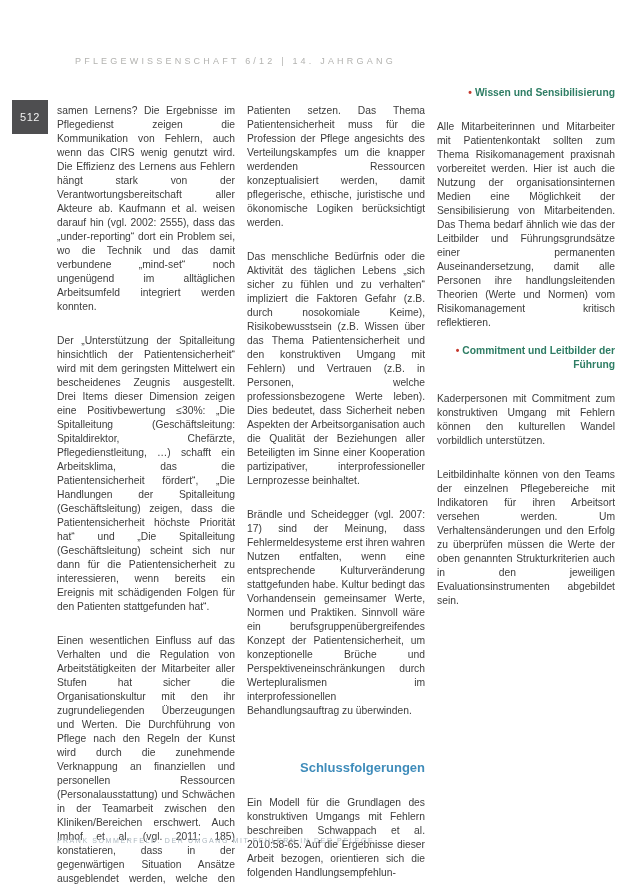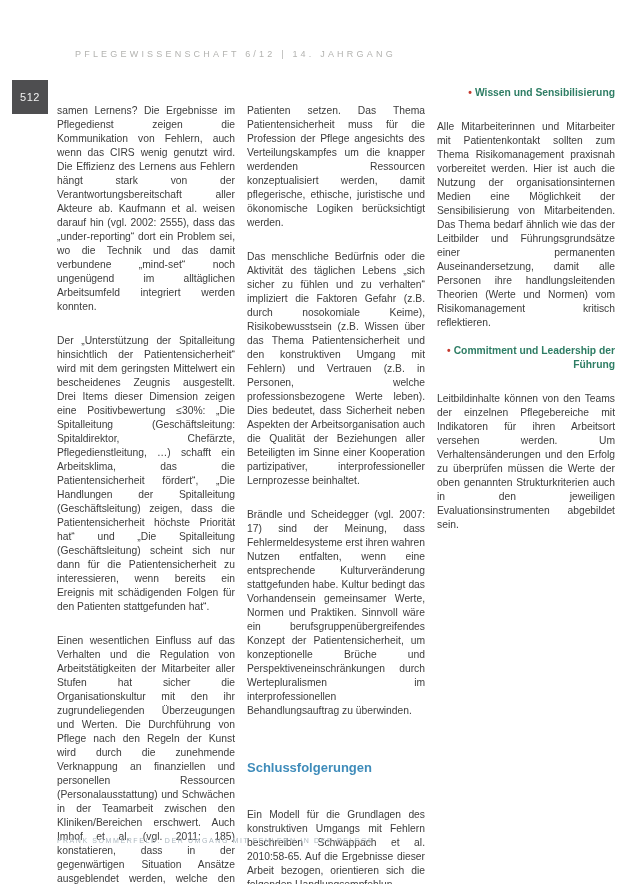--- a/index.html
+++ b/index.html
@@ -6,30 +6,30 @@
   html, body { background: #ffffff; }
   body {
     width: 637px; height: 884px;
     position: relative;
     font-family: "Liberation Sans", sans-serif;
     color: #3c3c3c;
     overflow: hidden;
   }
   .header {
     position: absolute;
-    top: 49px; left: 75px;
+    top: 56px; left: 75px;
     font-size: 9px;
     letter-spacing: 3.2px;
     text-transform: uppercase;
     color: #b3b3b0;
     white-space: nowrap;
   }
   .page-badge {
     position: absolute;
-    top: 80px; left: 12px;
+    top: 100px; left: 12px;
     width: 36px; height: 34px;
     background: #4e4e50;
     color: #f2f2f2;
     font-size: 11px;
     display: flex; align-items: center; justify-content: center;
     letter-spacing: 0.5px;
   }
   .columns {
     position: absolute;
     top: 84px; left: 57px;
@@ -43,22 +43,22 @@
     line-height: 14px;
     text-align: justify;
     color: #3c3c3c;
   }
   .col p { margin-bottom: 14px; margin-top: 20px; }
   .section-heading {
     font-size: 13px;
     font-weight: bold;
     color: #3f8cba;
     margin-top: 42px;
-    margin-bottom: 32px;
-    text-align: left;
+    margin-bottom: 20px;
+    text-align: right;
     line-height: 16px;
   }
   .bullet-head {
     margin-top: 2px;
     margin-bottom: 1px;
     text-align: right;
     color: #2e7d64;
     font-weight: bold;
     line-height: 14px;
   }
@@ -101,20 +101,21 @@
   </div>
 
   <div class="col">
 
     <div class="bullet-head">
       <span class="bullet">•</span><span>Wissen und Sensibilisierung</span>
     </div>
     <p>Alle Mitarbeiterinnen und Mitarbeiter mit Patientenkontakt sollten zum Thema Risikomanagement praxisnah vorbereitet werden. Hier ist auch die Nutzung der organisationsinternen Medien eine Möglichkeit der Sensibilisierung von Mitarbeitenden. Das Thema bedarf ähnlich wie das der Leitbilder und Führungsgrundsätze einer permanenten Auseinandersetzung, damit alle Personen ihre handlungsleitenden Theorien (Werte und Normen) vom Risikomanagement kritisch reflektieren.</p>
 
     <div class="bullet-head">
-      <span class="bullet">•</span><span>Commitment und Leadership der Führung</span>
+      <span class="bullet">•</span><span>Commitment und Leitbilder der Führung</span>
     </div>
+    <p>Kaderpersonen mit Commitment zum konstruktiven Umgang mit Fehlern können den kulturellen Wandel vorbildlich unterstützen.</p>
     <p>Leitbildinhalte können von den Teams der einzelnen Pflegebereiche mit Indikatoren für ihren Arbeitsort versehen werden. Um Verhaltensänderungen und den Erfolg zu überprüfen müssen die Werte der oben genannten Strukturkriterien auch in den jeweiligen Evaluationsinstrumenten abgebildet sein.</p>
   </div>
 
 </div>
 
 <div class="footer">Frank Sommerfeld: Der Umgang mit Fehlern in der Pflege</div>
 
 </body></html>

